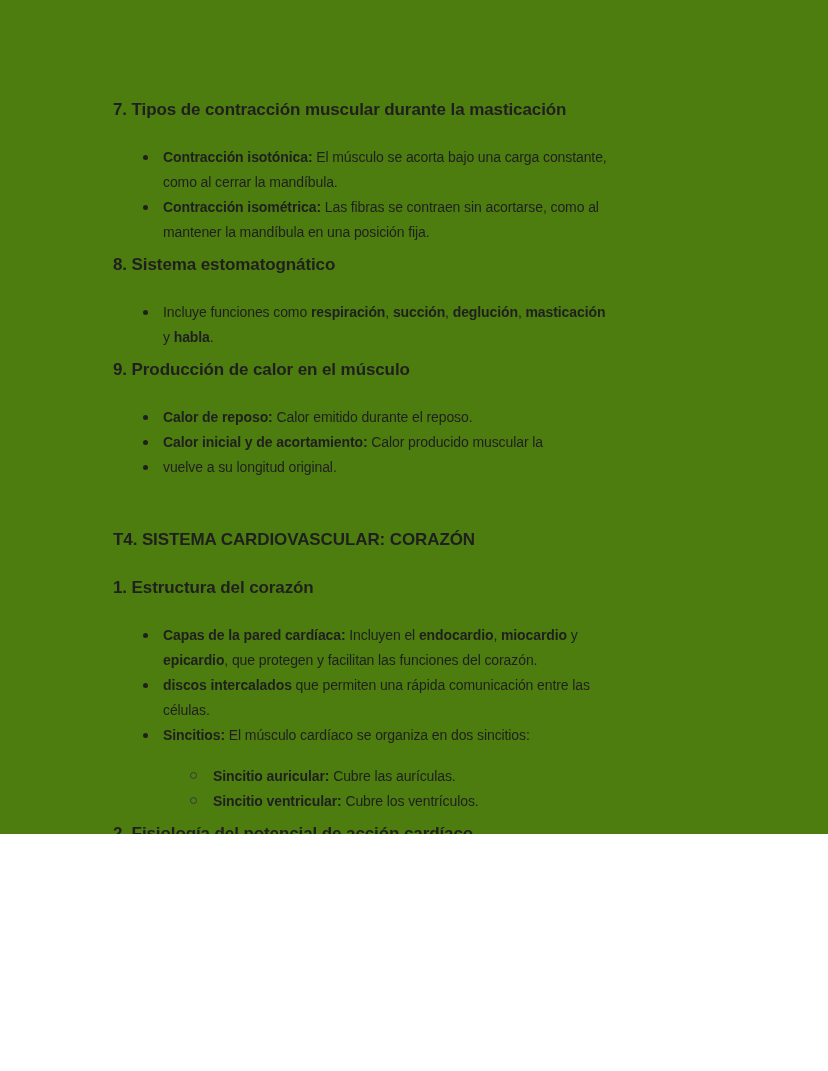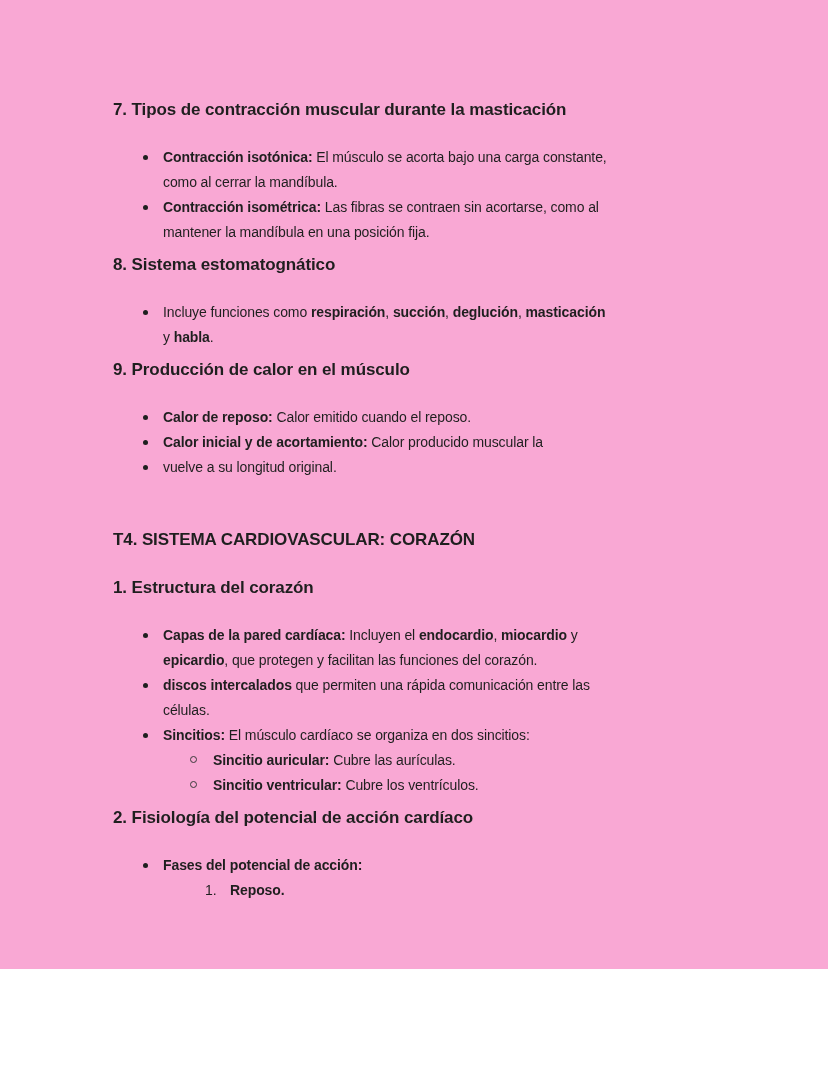--- a/index.html
+++ b/index.html
@@ -1,19 +1,19 @@
 <!DOCTYPE html>
 <html><head>
 <meta charset="utf-8">
 <style>
   html,body{margin:0;padding:0;background:#ffffff;}
   .page{
     position:relative;
-    width:828px;height:969px;
-    background:#f9a8d4;
+    width:828px;height:834px;
+    background:#4d7c0f;
     overflow:hidden;
     box-sizing:border-box;
     padding:97px 83px 0 113px;
     font-family:"Liberation Sans",sans-serif;
     color:#1f1f1f;
   }
   .h{
     font-size:17px;
     font-weight:700;
     line-height:26px;
@@ -84,21 +84,21 @@
           </div>
         </div>
       </div>
       <div class="h">9. Producción de calor en el músculo</div>
       <div class="list">
         <div class="li">
           <span class="marker">
             <span class="dot"></span>
           </span>
           <div class="li-text">
-            <div class="line"><span class="b">Calor de reposo:</span><span> Calor emitido cuando el reposo.</span></div>
+            <div class="line"><span class="b">Calor de reposo:</span><span> Calor emitido durante el reposo.</span></div>
           </div>
         </div>
         <div class="li">
           <span class="marker">
             <span class="dot"></span>
           </span>
           <div class="li-text">
             <div class="line"><span class="b">Calor inicial y de acortamiento:</span><span> Calor producido muscular la</span></div>
           </div>
         </div>
@@ -132,21 +132,21 @@
             <div class="line"><span class="b">discos intercalados</span><span> que permiten una rápida comunicación entre las</span></div>
             <div class="line"><span>células.</span></div>
           </div>
         </div>
         <div class="li">
           <span class="marker">
             <span class="dot"></span>
           </span>
           <div class="li-text">
             <div class="line"><span class="b">Sincitios:</span><span> El músculo cardíaco se organiza en dos sincitios:</span></div>
-            <div class="list sublist" style="margin: 0px 0px 0px 27px;">
+            <div class="list sublist" style="margin: 16px 0px 0px 27px;">
               <div class="li">
                 <span class="marker">
                   <span class="circle"></span>
                 </span>
                 <div class="li-text">
                   <div class="line"><span class="b">Sincitio auricular:</span><span> Cubre las aurículas.</span></div>
                 </div>
               </div>
               <div class="li">
                 <span class="marker">

